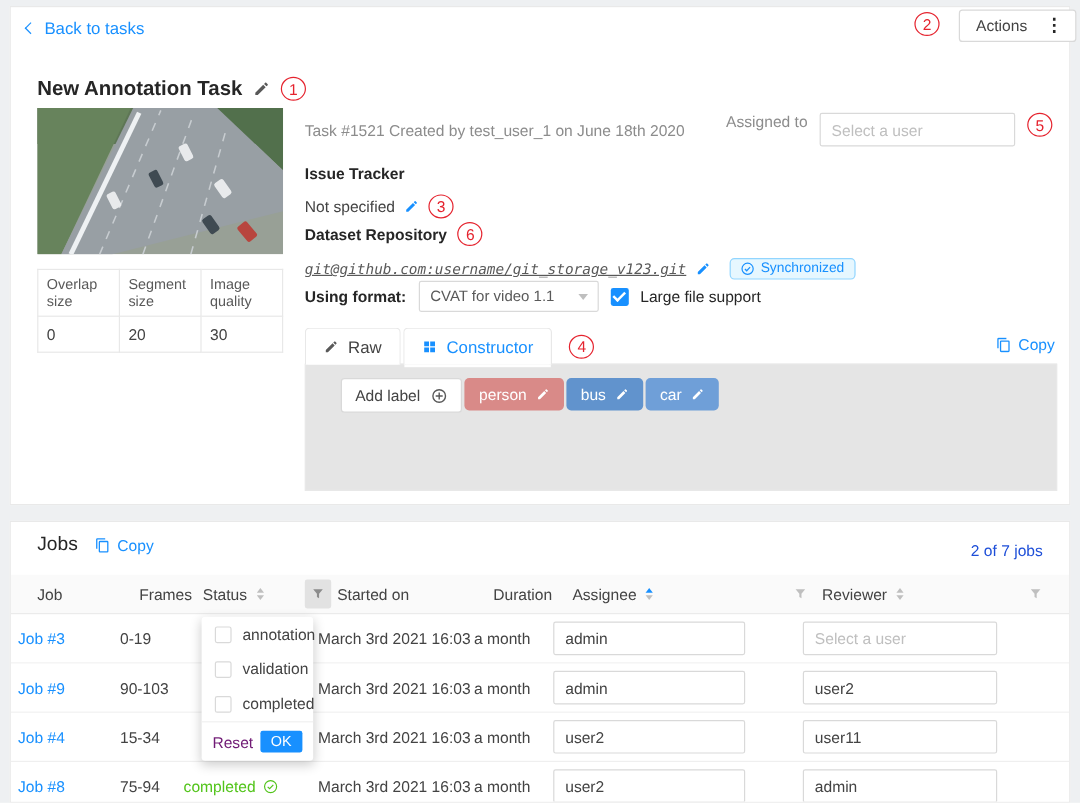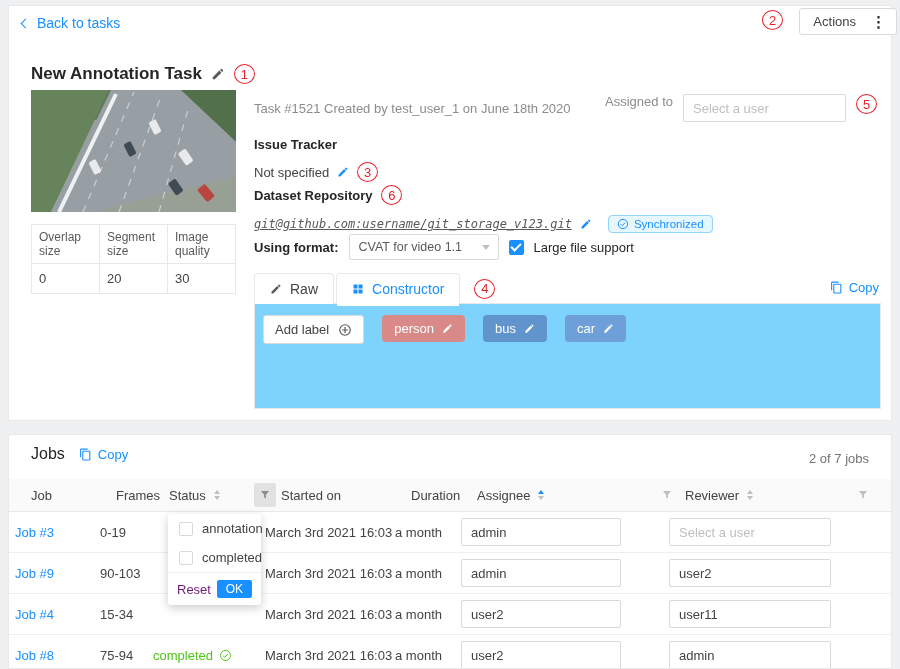--- a/index.html
+++ b/index.html
@@ -64,32 +64,32 @@
   .lfs-label{color:#262626}
 
   
   .tabs-wrap{position:absolute;left:245px;top:267px;width:627px}
   .tabs-row{display:flex;align-items:center;position:relative;height:31px}
   .tab{position:relative;z-index:3;display:flex;align-items:center;gap:8px;padding:0 15px;height:31px;
        border:1px solid #e8e8e8;border-bottom:none;border-radius:4px 4px 0 0;background:#fff;font-size:14px;color:#434343;margin-right:2px;cursor:pointer}
   .tab.active{color:#1890ff}
   .tab.active::after{content:"";position:absolute;left:0;right:0;bottom:-2px;height:2px;background:#fff}
   .copy-link{position:absolute;right:2px;top:7px;display:flex;align-items:center;gap:6px;color:#1890ff;font-size:13px;cursor:pointer}
-  .panel{border:1px solid #e8e8e8;height:106px;margin-top:-1px;background:#7dd3fc;padding:11px 8px;display:flex;align-items:flex-start;gap:18px}
+  .panel{border:1px solid #e8e8e8;height:106px;margin-top:-1px;background:#e5e5e5;padding:11px 29px;display:flex;align-items:flex-start;gap:2px}
   .add-label-btn{display:flex;align-items:center;gap:9px;border:1px solid #d9d9d9;border-radius:3px;background:#fff;
                  padding:6px 11px;font-size:13px;color:#434343;cursor:pointer}
   .chip{display:flex;align-items:center;gap:8px;color:#fff;font-size:13px;padding:6px 12px;border-radius:4px;cursor:pointer}
   .chip-0{background:#d98a88}
   .chip-1{background:#6193cd}
   .chip-2{background:#6f9fd8}
 
   
   .jobs-head{position:absolute;left:22px;top:10px;display:flex;align-items:center;gap:14px}
   .jobs-title{font-size:16px;font-weight:400;color:#262626}
-  .jobs-count{position:absolute;right:22px;top:16px;font-size:13px;color:#737373}
+  .jobs-count{position:absolute;right:22px;top:16px;font-size:13px;color:#1d4ed8}
 
   .jt-header{position:absolute;left:0;top:44px;right:0;height:33px;background:#fafafa;border-bottom:1px solid #e8e8e8;
              display:grid;grid-template-columns:85px 53px 112px 130px 66px 208px 1fr;align-items:center;padding:0 22px;
              font-size:13px;color:#434343}
   .hcell{display:flex;align-items:center;gap:5px}
   .sorter{display:inline-flex;flex-direction:column;gap:2px;margin-left:3px}
   .car-up{width:0;height:0;border-left:3.6px solid transparent;border-right:3.6px solid transparent;border-bottom:4.5px solid #bfbfbf}
   .car-dn{width:0;height:0;border-left:3.6px solid transparent;border-right:3.6px solid transparent;border-top:4.5px solid #bfbfbf}
   .car-up.on{border-bottom-color:#1890ff}
   .funnel{display:inline-flex;color:#bfbfbf;cursor:pointer}
@@ -404,20 +404,24 @@
       </div>
     </div>
 
     <div class="filter-pop">
       <div class="f-item">
         <span class="f-cb"></span>
         <span>annotation</span>
       </div>
       <div class="f-item">
         <span class="f-cb"></span>
+        <span>validation</span>
+      </div>
+      <div class="f-item">
+        <span class="f-cb"></span>
         <span>completed</span>
       </div>
       <div class="f-footer">
         <span class="f-reset">Reset</span>
         <button class="f-ok">OK</button>
       </div>
     </div>
 
   </div>
 </div>

